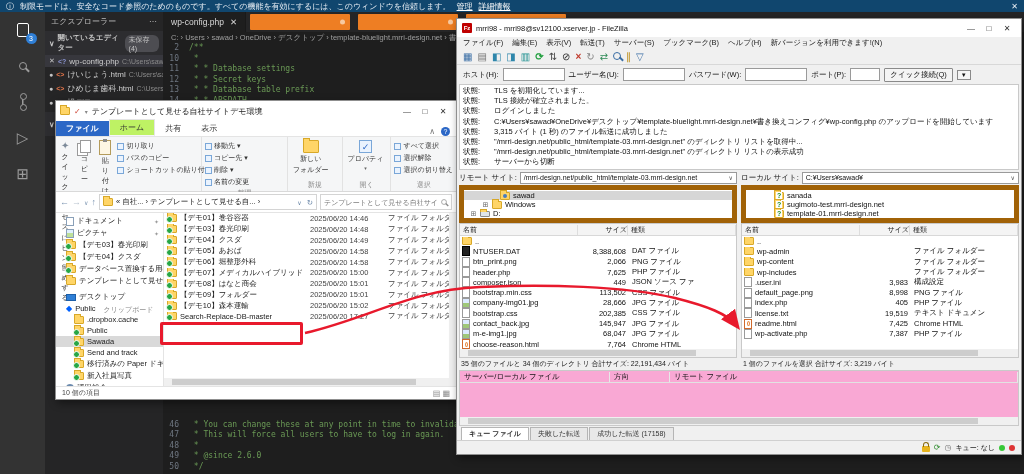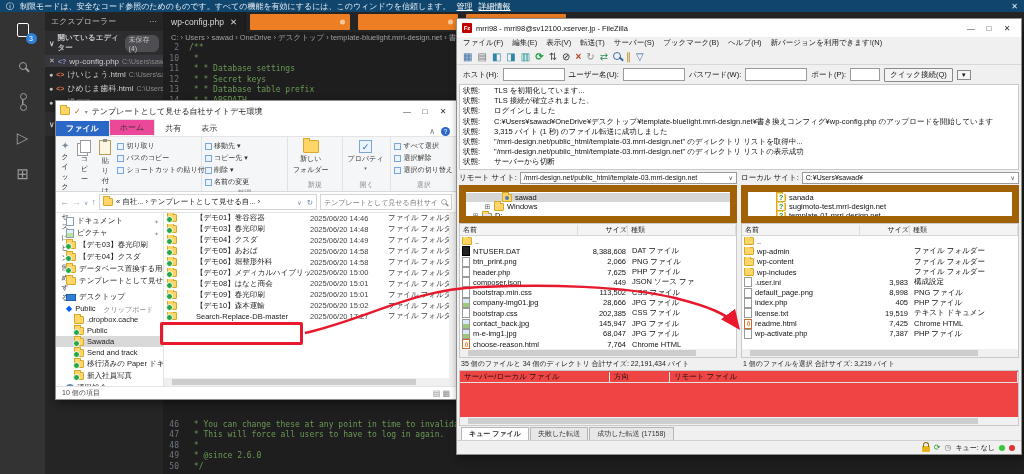--- a/index.html
+++ b/index.html
@@ -45,21 +45,21 @@
 .win{position:absolute;background:#fff;border:1px solid #8f8f8f;box-shadow:2px 3px 8px rgba(0,0,0,.45)}
 .wctl{display:flex;align-items:center;margin-left:auto}
 .wctl span{width:18px;text-align:center;font-size:8px;color:#333}
 
 .explorer{left:55px;top:100px;width:402px;height:300px;display:flex;flex-direction:column;font-size:8px;color:#222}
 .ex-title{height:20px;display:flex;align-items:center;gap:4px;padding:0 4px;background:#fff;flex:none}
 .ex-title .t{font-size:8px;color:#222;white-space:nowrap;overflow:hidden}
 .ex-tabs{height:16px;display:flex;align-items:flex-end;background:#fff;border-bottom:1px solid #e4e4e4;flex:none}
 .ex-tab{padding:2px 10px;font-size:8px;color:#333}
 .ex-tab.file{background:#2b67c6;color:#fff;font-weight:bold}
-.ex-tab.active{border:1px solid #e4e4e4;border-bottom:1px solid #f5f6f7;background:#ec4899}
+.ex-tab.active{border:1px solid #e4e4e4;border-bottom:1px solid #f5f6f7;background:#bef264}
 .ex-tabs .right{margin-left:auto;display:flex;gap:6px;padding:0 6px;align-items:center}
 .helpq{background:#2b67c6;color:#fff;border-radius:50%;width:9px;height:9px;font-size:7px;display:flex;align-items:center;justify-content:center}
 .ribbon{height:55px;background:#f5f6f7;border-bottom:1px solid #d9d9d9;display:flex;flex:none}
 .rgroup{display:flex;flex-direction:column;border-right:1px solid #e2e2e2;padding:2px 3px 0}
 .rgroup .items{flex:1;display:flex;gap:4px;align-items:flex-start}
 .rgroup .glabel{text-align:center;color:#8a8a8a;font-size:7px;padding:1px 0}
 .bigbtn{display:flex;flex-direction:column;align-items:center;gap:1px;font-size:7px;color:#333;text-align:center;padding:1px 2px}
 .smalls{display:flex;flex-direction:column;gap:2px;font-size:7px;color:#333;padding-top:2px}
 .smalls div{display:flex;align-items:center;gap:2px;white-space:nowrap}
 .sq{display:inline-block;width:7px;height:7px;border:1px solid #7aa7d8;background:#eaf3fe;flex:none}
@@ -82,21 +82,21 @@
 .ex-nav{width:108px;border-right:1px solid #e4e4e4;overflow:hidden;padding-top:2px;flex:none}
 .nav-row{display:flex;align-items:center;gap:3px;padding:1px 2px 1px 10px;white-space:nowrap;font-size:7.5px;color:#222}
 .nav-row.selected{background:#d9d9d9}
 .nav-row.gap{margin-top:4px}
 .nav-row .pin{margin-left:auto;color:#9a9a9a;font-size:6px;padding-right:2px}
 .ind1{padding-left:18px!important}.ind2{padding-left:26px!important}
 .ex-list{flex:1;display:flex;flex-direction:column;min-width:0;position:relative}
 .ex-cols{display:flex;color:#5a5a5a;font-size:7.5px;border-bottom:1px solid #eee;flex:none;padding:1px 0}
 .ex-cols .c1{width:146px;padding-left:16px}.ex-cols .c2{width:78px}.ex-cols .c3{width:60px}
 .ex-row{display:flex;align-items:center;font-size:7.5px;height:10.9px;white-space:nowrap}
-.ex-row .nm{width:146px;display:flex;gap:19px;align-items:center;padding-left:3px;overflow:hidden}
+.ex-row .nm{width:146px;display:flex;gap:3px;align-items:center;padding-left:3px;overflow:hidden}
 .ex-row .dt{width:78px;color:#444}.ex-row .tp{width:60px;color:#444}
 .hscroll{height:8px;background:#f0f0f0;position:relative;flex:none;margin-top:auto}
 .hscroll::before{content:"";position:absolute;left:8px;right:40px;top:1px;bottom:1px;background:#cdcdcd}
 .ex-status{height:13px;border-top:1px solid #e4e4e4;display:flex;align-items:center;padding:0 6px;font-size:7px;color:#444;flex:none}
 .vscrmini{position:absolute;right:0;top:0;bottom:0;width:7px;background:#f0f0f0}
 
 .filezilla{left:456px;top:18px;width:566px;height:437px;background:#f0f0f0;display:flex;flex-direction:column;font-size:8px;color:#111}
 .fz-title{height:18px;background:#fff;display:flex;align-items:center;gap:4px;padding:0 5px;flex:none}
 .fzlogo{width:10px;height:10px;background:#bf0000;color:#fff;font-size:6px;font-weight:bold;display:flex;align-items:center;justify-content:center;border-radius:1px}
 .fz-menu{height:12px;display:flex;gap:9px;align-items:center;padding:0 6px;font-size:7.5px;color:#222;flex:none}
@@ -121,21 +121,21 @@
 .qcbtn{border:1px solid #8a8a8a;background:#f4f4f4;padding:1px 5px;font-size:7.5px;border-radius:1px}
 .qcdrop{border:1px solid #8a8a8a;background:#f4f4f4;padding:1px 3px;font-size:6px}
 .fz-log{height:86px;background:#fff;border:1px solid #c9c9c9;margin:0 2px;overflow:hidden;position:relative;flex:none;padding:1px 0}
 .log-row{display:flex;font-size:7.5px;line-height:10.2px;white-space:nowrap}
 .log-row .k{width:34px;padding-left:3px;flex:none}
 .fz-sites{height:15px;display:flex;gap:4px;align-items:center;padding:1px 2px;flex:none}
 .siteh{flex:1;display:flex;align-items:center;gap:3px;font-size:7.5px}
 .sitebox{flex:1;height:12px;border:1px solid #9a9a9a;background:#fff;display:flex;align-items:center;padding:0 3px;font-size:7px;white-space:nowrap;overflow:hidden}
 .sitebox .dd{margin-left:auto;color:#555;font-size:6px}
 .fz-trees{height:38px;display:flex;gap:4px;padding:0 2px;flex:none}
-.tree{flex:1;background:#fff;border:7px solid #a16207;overflow:hidden;position:relative;padding-top:1px}
+.tree{flex:1;background:#fff;border:5px solid #a16207;overflow:hidden;position:relative;padding-top:1px}
 .tree-row{display:flex;align-items:center;gap:3px;font-size:7.5px;height:9.2px;white-space:nowrap;padding-left:6px}
 .tree-row.selected{background:#d6d6d6}
 .tree-row .exp{color:#666;font-size:7px;width:7px;text-align:center}
 .drive-icon{display:inline-block;width:10px;height:6px;background:#dfe5ea;border:1px solid #8a8a8a;flex:none}
 .user-folder-icon::after{content:"";position:absolute;left:2px;top:1px;width:4px;height:4px;border-radius:50%;background:#4a7dbd}
 .fz-lists{display:flex;gap:4px;padding:0 2px;flex:none}
 .flist{flex:1;background:#fff;border:1px solid #c9c9c9;display:flex;flex-direction:column;overflow:hidden}
 .fl-cols{display:flex;background:#f4f4f4;border-bottom:1px solid #d8d8d8;font-size:7px;color:#222;flex:none;height:12px;align-items:center}
 .fl-cols span{border-right:1px solid #ddd;padding-left:3px}
 .fl-c1{width:118px}.fl-c2{width:50px;text-align:right}.fl-c3{flex:1}
@@ -143,21 +143,21 @@
 .fl-row .n{width:118px;display:flex;align-items:center;gap:3px;padding-left:2px;overflow:hidden}
 .fl-row .s{width:50px;text-align:right;padding-right:2px}
 .fl-row .t{flex:1;padding-left:4px;overflow:hidden}
 .dat-file-icon{background:#222;border-color:#000}
 .htmlpage{border-color:#cf6a2d}
 .htmlpage::after{content:"";position:absolute;inset:1.5px;border-radius:50%;border:1.5px solid #e8883d}
 .htaccess-file-icon::after{content:"×";position:absolute;left:1px;top:-1px;color:#d06a1f;font-weight:bold;font-size:7px}
 .imgpage{background:linear-gradient(180deg,#dceaff 45%,#9ec779 55%)}
 .fz-stat{display:flex;gap:4px;padding:1px 2px;font-size:7px;color:#222;flex:none}
 .fz-stat div{flex:1;padding-left:2px;white-space:nowrap;overflow:hidden}
-.fz-queue{flex:1;background:#ef4444;border:1px solid #c9c9c9;margin:0 2px;min-height:0;display:flex;flex-direction:column}
+.fz-queue{flex:1;background:#f9a8d4;border:1px solid #c9c9c9;margin:0 2px;min-height:0;display:flex;flex-direction:column}
 .q-cols{display:flex;font-size:7.5px;border-bottom:1px solid #e2e2e2;flex:none;height:12px;align-items:center}
 .q-cols span{padding-left:4px;border-right:1px solid #e8e8e8}
 .q1{width:150px}.q2{width:60px}.q3{flex:1}
 .fz-qtabs{height:14px;display:flex;align-items:flex-end;gap:1px;padding:1px 4px 0;flex:none}
 .qtab{font-size:7px;padding:1px 7px;border:1px solid #b5b5b5;border-bottom:none;background:#e8e8e8;color:#333}
 .qtab.active{background:#fff;font-weight:bold}
 .fz-status{height:14px;border-top:1px solid #d0d0d0;display:flex;align-items:center;gap:5px;padding:0 6px;font-size:7px;flex:none}
 .fz-status .right{margin-left:auto;display:flex;align-items:center;gap:4px}
 .lock{width:8px;height:6px;background:#e6b41e;border-radius:1px;position:relative;display:inline-block;margin-top:3px}
 .lock::before{content:"";position:absolute;top:-4px;left:1px;width:4px;height:4px;border:1.5px solid #8a6d12;border-bottom:none;border-radius:3px 3px 0 0}
@@ -556,21 +556,21 @@
             <span class="nm">
                 <span class="folder-sync-icon fo"></span>
                 <span>【デモ08】はなと商会</span>
               </span>
             <span class="dt">2025/06/20 15:01</span>
             <span class="tp">ファイル フォルダー</span>
           </div>
             <div class="ex-row">
             <span class="nm">
                 <span class="folder-sync-icon fo"></span>
-                <span>【デモ09】春光印刷</span>
+                <span>【デモ09】フォルダー</span>
               </span>
             <span class="dt">2025/06/20 15:01</span>
             <span class="tp">ファイル フォルダー</span>
           </div>
             <div class="ex-row">
             <span class="nm">
                 <span class="folder-sync-icon fo"></span>
                 <span>【デモ10】森本運輸</span>
               </span>
             <span class="dt">2025/06/20 15:02</span>

